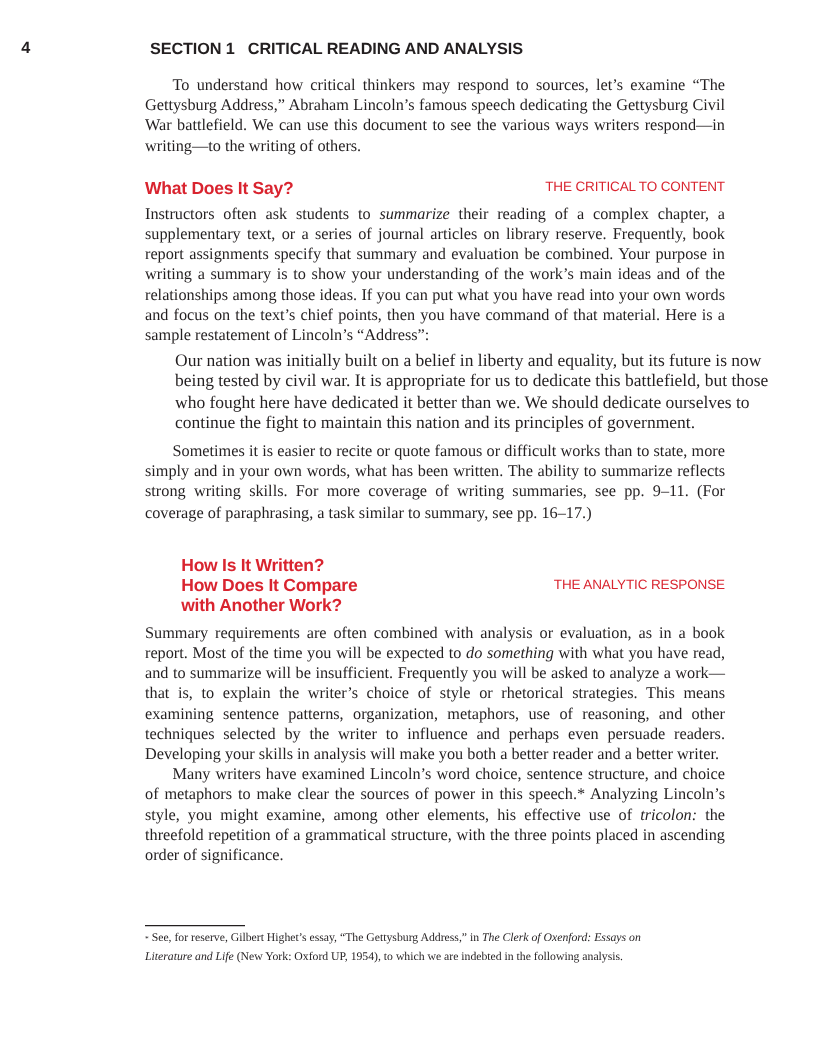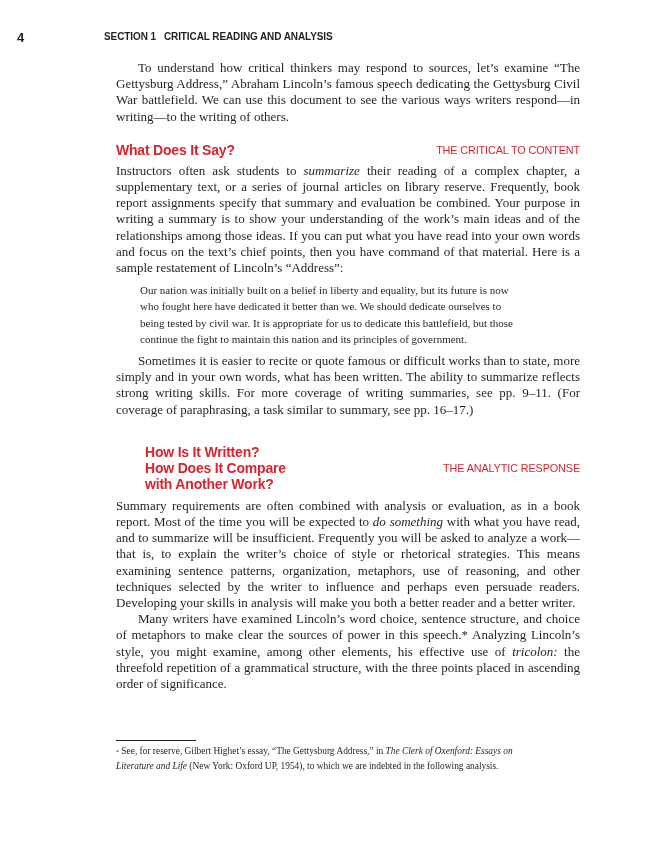--- a/index.html
+++ b/index.html
@@ -18,25 +18,25 @@
       position: absolute;
       left: 17px;
       top: 30px;
       font-family: "Liberation Sans", sans-serif;
       font-weight: bold;
       font-size: 13px;
       color: #231f20;
     }
     .running-head {
       position: absolute;
-      left: 104px;
+      left: 120px;
       top: 31px;
       font-family: "Liberation Sans", sans-serif;
       font-weight: bold;
-      font-size: 10px;
+      font-size: 13px;
       letter-spacing: -0.1px;
       color: #231f20;
       white-space: pre;
     }
     .content {
       position: absolute;
       left: 116px;
       top: 60px;
       width: 464px;
     }
@@ -63,21 +63,21 @@
       letter-spacing: -0.2px;
     }
     .heading-label {
       font-size: 10.8px;
       line-height: 14px;
       letter-spacing: -0.1px;
     }
     .heading-title .line { display: block; padding-left: 29px; }
     .blockquote {
       font-family: "Liberation Serif", serif;
-      font-size: 11px;
+      font-size: 14px;
       line-height: 16.2px;
       margin: 6px 0 6px 24px;
       width: 420px;
       color: #231f20;
     }
     .blockquote .line { display: block; white-space: nowrap; }
     em { font-style: italic; }
     .footnote-rule {
       position: absolute;
       left: 116px;
@@ -111,22 +111,22 @@
 
   <div class="heading-row" style="margin-top:17px; margin-bottom:5px;">
     <span class="heading-title">What Does It Say?</span>
     <span class="heading-label">THE CRITICAL TO CONTENT</span>
   </div>
 
   <p class="para"><span>Instructors often ask students to </span><em>summarize</em><span> their reading of a complex chapter, a supplementary text, or a series of journal articles on library reserve. Frequently, book report assignments specify that summary and evaluation be combined. Your purpose in writing a summary is to show your understanding of the work’s main ideas and of the relationships among those ideas. If you can put what you have read into your own words and focus on the text’s chief points, then you have command of that material. Here is a sample restatement of Lincoln’s “Address”:</span></p>
 
   <div class="blockquote">
     <span class="line">Our nation was initially built on a belief in liberty and equality, but its future is now</span>
+    <span class="line">being tested by civil war. It is appropriate for us to dedicate this battlefield, but those</span>
     <span class="line">who fought here have dedicated it better than we. We should dedicate ourselves to</span>
-    <span class="line">being tested by civil war. It is appropriate for us to dedicate this battlefield, but those</span>
     <span class="line">continue the fight to maintain this nation and its principles of government.</span>
   </div>
 
   <p class="para indent">Sometimes it is easier to recite or quote famous or difficult works than to state, more simply and in your own words, what has been written. The ability to summarize reflects strong writing skills. For more coverage of writing summaries, see pp. 9–11. (For coverage of paraphrasing, a task similar to summary, see pp. 16–17.)</p>
 
   <div class="heading-row" style="margin-top:26px; margin-bottom:6px;">
     <span class="heading-title">
       <span class="line">How Is It Written?</span>
       <span class="line">How Does It Compare</span>
       <span class="line">with Another Work?</span>

